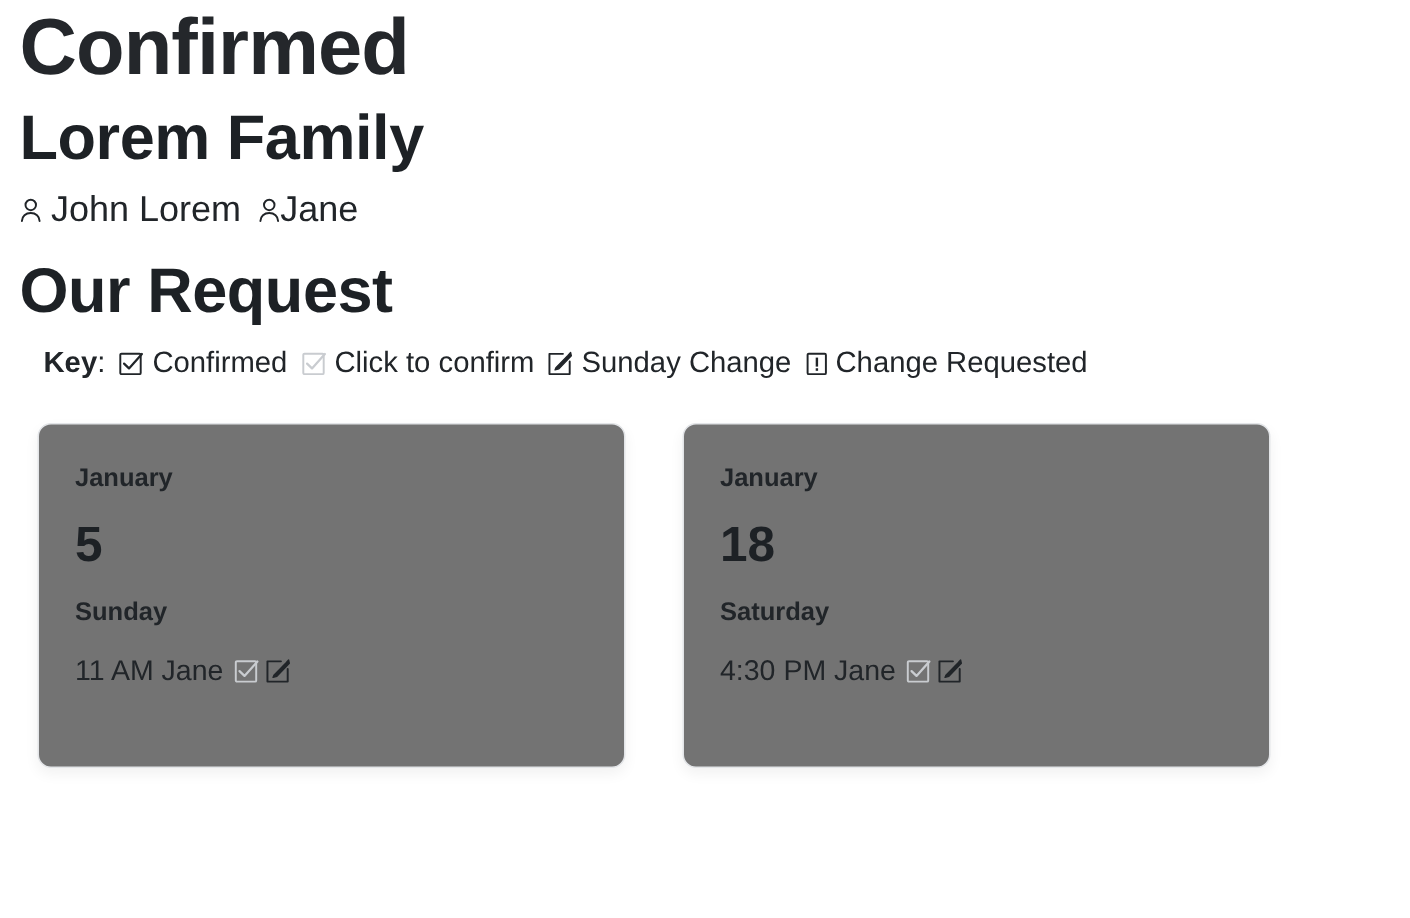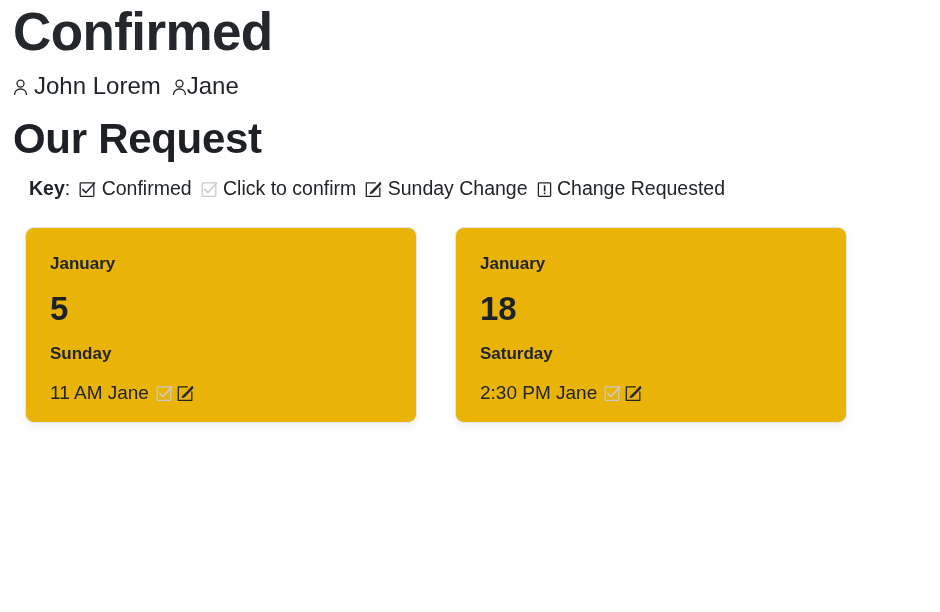--- a/index.html
+++ b/index.html
@@ -89,22 +89,22 @@
   .gl-muted { color: #c9ccd0; }
 
   
   .cards {
     display: flex;
     gap: 38px;
     margin: 26px 0 0 12px;
   }
   .card {
     width: 392px;
-    height: 196px;
-    background: #eab308;
+    height: 230px;
+    background: #737373;
     border: 1px solid #e3e5e8;
     border-radius: 9px;
     box-shadow: 0 4px 9px rgba(0,0,0,0.055);
     padding: 26px 24px 20px 24px;
   }
   .card-month {
     font-size: 17px;
     font-weight: 600;
     line-height: 1.2;
     color: #212529;
@@ -134,20 +134,21 @@
   .entry-text { margin-right: 7px; }
   .entry-icon { margin-right: 4px; }
 </style>
 </head>
 <body>
 
 <div class="page">
 
   <h1 class="page-title">Confirmed</h1>
 
+  <h2 class="family-title">Lorem Family</h2>
 
   <div class="members">
     <span class="member"><span class="person-icon"><svg width="15" height="17" viewBox="0 0 15 17" style="vertical-align:-2px">
             <circle cx="7.5" cy="4.6" r="3.5" fill="none" stroke="#212529" stroke-width="1.3"></circle>
             <path d="M1.6 15.4c0-3.3 2.6-5.4 5.9-5.4s5.9 2.1 5.9 5.4" fill="none" stroke="#212529" stroke-width="1.3" stroke-linecap="round"></path>
           </svg></span><span style="margin-left:6px">John Lorem</span></span><span class="member"><span class="person-icon"><svg width="15" height="17" viewBox="0 0 15 17" style="vertical-align:-2px">
             <circle cx="7.5" cy="4.6" r="3.5" fill="none" stroke="#212529" stroke-width="1.3"></circle>
             <path d="M1.6 15.4c0-3.3 2.6-5.4 5.9-5.4s5.9 2.1 5.9 5.4" fill="none" stroke="#212529" stroke-width="1.3" stroke-linecap="round"></path>
           </svg></span><span>Jane</span></span>
   </div>
@@ -182,21 +183,21 @@
             </svg></span><span class="entry-icon gl gl-dark"><svg width="17" height="17" viewBox="0 0 17 17" style="vertical-align:-3px">
               <path d="M1.3 1.9 H10.3 M1.3 1.9 V15.4 H14.8 V7.0" fill="none" stroke="#212529" stroke-width="1.3" stroke-linecap="round" stroke-linejoin="round"></path>
               <path d="M5.6 11.2 L13.6 3.0 L15.4 1.0 L15.9 3.2 L7.6 11.9 L5.0 12.6 Z" fill="#212529" stroke="#212529" stroke-width="0.9" stroke-linejoin="round"></path>
             </svg></span></p>
     </div>
 
     <div class="card">
       <p class="card-month">January</p>
       <p class="card-day-number">18</p>
       <p class="card-weekday">Saturday</p>
-      <p class="card-entry"><span class="entry-text">2:30 PM Jane</span><span class="entry-icon gl gl-muted"><svg width="17" height="17" viewBox="0 0 17 17" style="vertical-align:-3px">
+      <p class="card-entry"><span class="entry-text">4:30 PM Jane</span><span class="entry-icon gl gl-muted"><svg width="17" height="17" viewBox="0 0 17 17" style="vertical-align:-3px">
               <rect x="1.2" y="1.8" width="13.6" height="13.6" rx="0.8" fill="none" stroke="#c9ccd0" stroke-width="1.3"></rect>
               <path d="M3.7 8.4 L7.0 11.6 L15.6 2.0" fill="none" stroke="#c9ccd0" stroke-width="1.5" stroke-linecap="round" stroke-linejoin="round"></path>
             </svg></span><span class="entry-icon gl gl-dark"><svg width="17" height="17" viewBox="0 0 17 17" style="vertical-align:-3px">
               <path d="M1.3 1.9 H10.3 M1.3 1.9 V15.4 H14.8 V7.0" fill="none" stroke="#212529" stroke-width="1.3" stroke-linecap="round" stroke-linejoin="round"></path>
               <path d="M5.6 11.2 L13.6 3.0 L15.4 1.0 L15.9 3.2 L7.6 11.9 L5.0 12.6 Z" fill="#212529" stroke="#212529" stroke-width="0.9" stroke-linejoin="round"></path>
             </svg></span></p>
     </div>
 
   </div>
 

